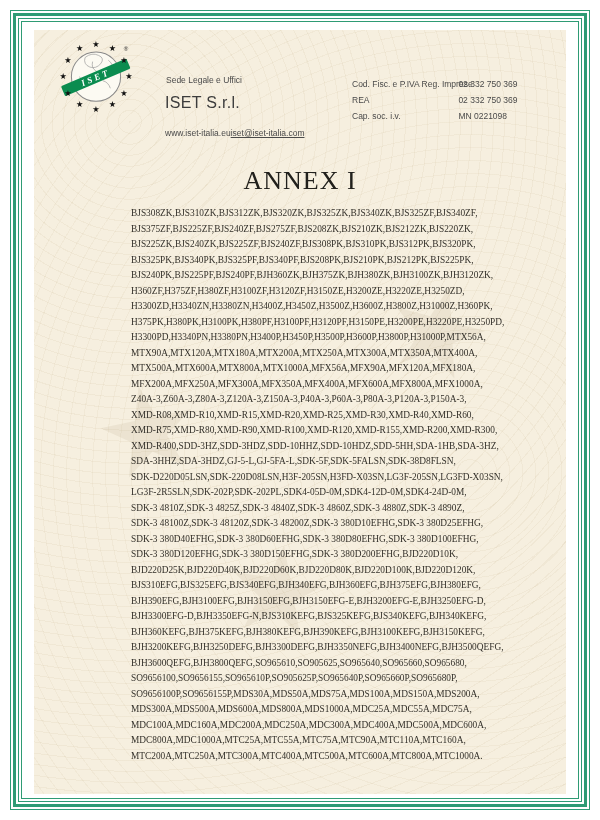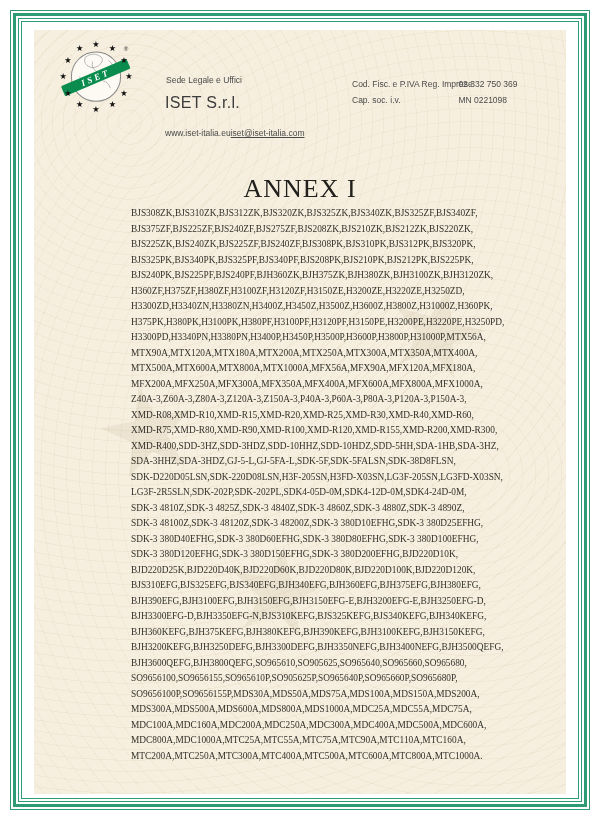--- a/index.html
+++ b/index.html
@@ -46,21 +46,21 @@
   .web-row { position:absolute; left:131px; top:98px; font-size:8.5px; color:#4a4a4a; }
   .email { color:#4a4a4a; text-decoration:underline; margin-left:0; cursor:pointer; }
 
   .registry-block { position:absolute; left:318px; top:49px; }
   .registry-row { height:16px; font-size:8.5px; color:#4a4a4a; white-space:nowrap; }
   .reg-label { display:inline-block; width:104px; }
   .reg-value { display:inline-block; }
 
   
   .annex-title {
-    position:absolute; left:0; right:0; top:136px; margin:8px;
+    position:absolute; left:0; right:0; top:136px; margin:0;
     text-align:center; font-family:"Liberation Serif", serif;
     font-weight:normal; font-size:26px; letter-spacing:1px; color:#21201c;
   }
   .codes {
     position:absolute; left:97px; top:175px; width:460px;
     font-family:"Liberation Serif", serif; font-size:11px; color:#33302a;
     transform:scaleX(0.85); transform-origin:0 0;
   }
   .code-line { height:15.5px; line-height:15.5px; white-space:nowrap; }
 </style>
@@ -116,20 +116,24 @@
     <div class="web-row">
       <span>www.iset-italia.eu</span><a class="email">iset@iset-italia.com</a>
     </div>
 
     <div class="registry-block">
         <div class="registry-row">
         <span class="reg-label">Cod. Fisc. e P.IVA Reg. Imprese</span>
         <span class="reg-value">02 332 750 369</span>
       </div>
         <div class="registry-row">
+        <span class="reg-label">REA</span>
+        <span class="reg-value">02 332 750 369</span>
+      </div>
+        <div class="registry-row">
         <span class="reg-label">Cap. soc. i.v.</span>
         <span class="reg-value">MN 0221098</span>
       </div>
       </div>
 
     <h1 class="annex-title">ANNEX I</h1>
 
     <div class="codes">
         <div class="code-line">BJS308ZK,BJS310ZK,BJS312ZK,BJS320ZK,BJS325ZK,BJS340ZK,BJS325ZF,BJS340ZF,</div>
         <div class="code-line">BJS375ZF,BJS225ZF,BJS240ZF,BJS275ZF,BJS208ZK,BJS210ZK,BJS212ZK,BJS220ZK,</div>

